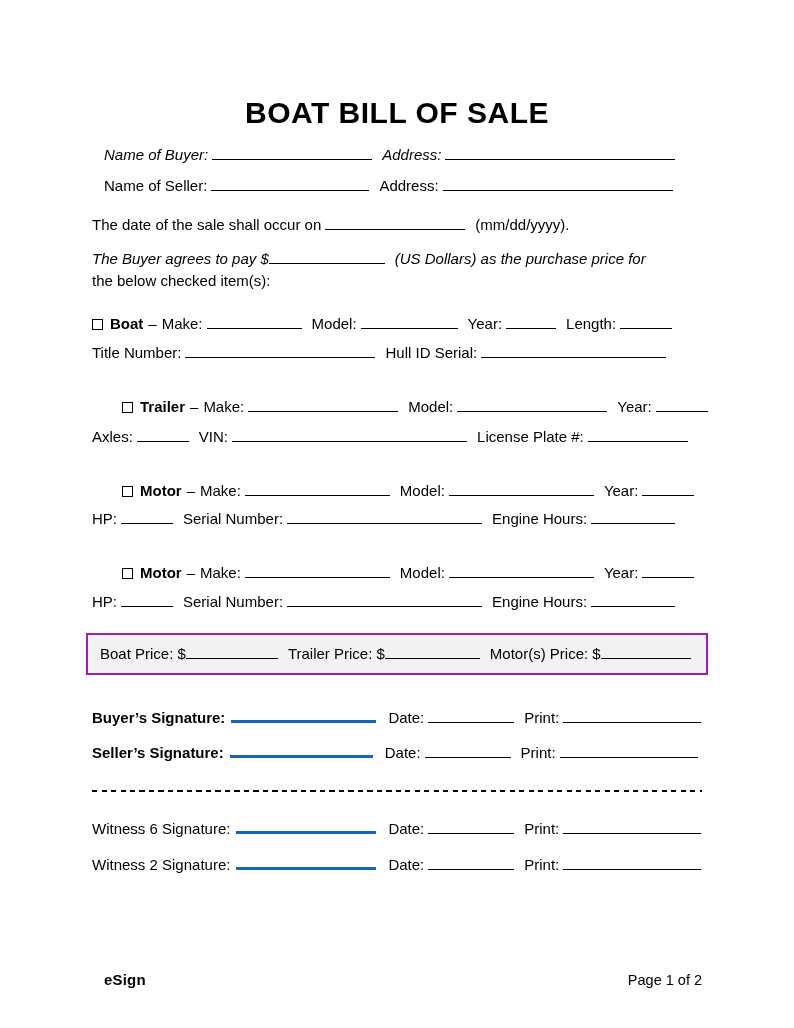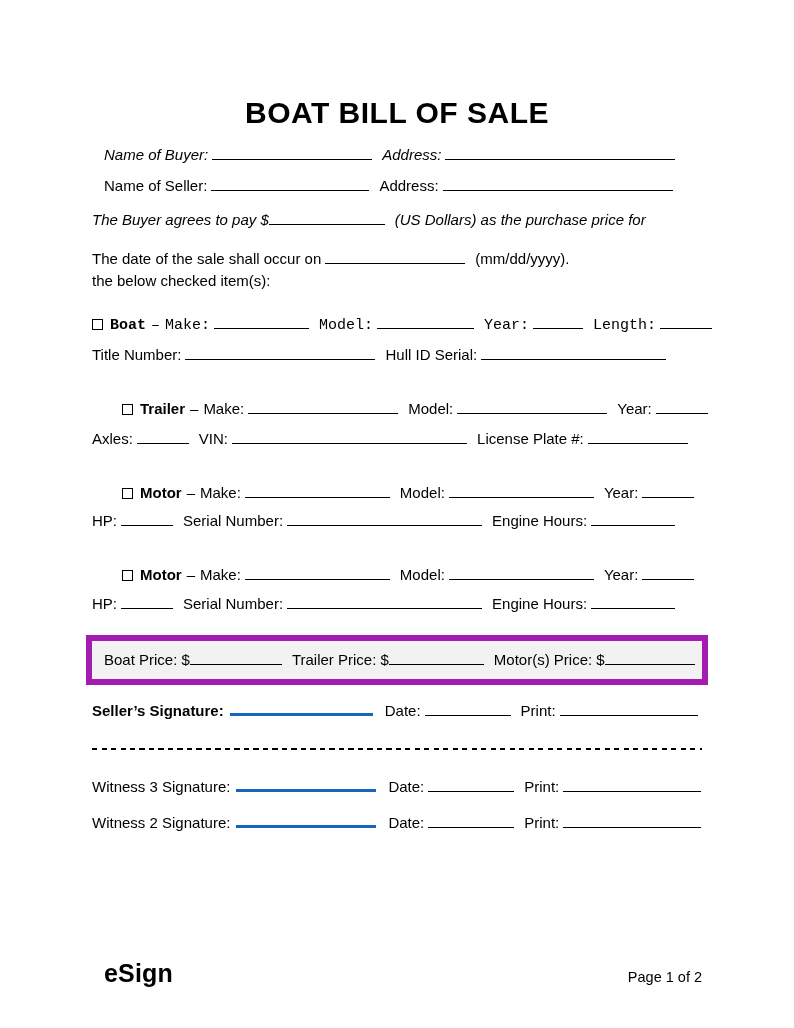--- a/index.html
+++ b/index.html
@@ -43,43 +43,43 @@
     width: 11px; height: 11px;
     border: 1.6px solid #000;
     margin-right: 7px;
     vertical-align: -1px;
     background: #fff;
   }
   .dash { margin: 0 5px; }
   b.item-name { font-weight: bold; }
   .price-box {
     margin: 22px -6px 0;
-    border: 6px solid #a21caf;
+    border: 2px solid #a21caf;
     background: var(--box-bg, #f2f2f2);
     padding: 9px 12px 10px;
   }
   .price-box .row { line-height: 18px; }
   .sep-dashed {
     margin-top: 28px;
     height: 2px;
     background: repeating-linear-gradient(90deg, #000 0 5px, transparent 5px 9.5px);
   }
   .footer {
     margin-top: auto;
     padding-bottom: 40px;
     display: flex; justify-content: space-between; align-items: baseline;
   }
-  .brand { font-weight: bold; font-size: 25px; padding-left: 12px; letter-spacing: 0.2px; text-align: right; }
+  .brand { font-weight: bold; font-size: 15px; padding-left: 12px; letter-spacing: 0.2px; text-align: right; }
   .page-num { font-size: 14.5px; }
   .mt-intro { margin-top: 36px; }
   .mt15 { margin-top: 15px; font-style: italic; }
   .mt12 { margin-top: 12px; }
   .mt20 { margin-top: 20px; }
   .mt3  { margin-top: 3px; }
-  .mt24 { margin-top: 24px; font-family: Liberation Mono, monospace; }
+  .mt24 { margin-top: 24px; }
   .mt10 { margin-top: 10px; }
   .mt35 { margin-top: 35px; padding-left: 30px; }
   .mt11 { margin-top: 11px; }
   .mt9  { margin-top: 9px; }
   .mt33 { margin-top: 33px; }
   .mt16 { margin-top: 16px; }
   .mt27 { margin-top: 27px; }
   .mt17 { margin-top: 17px; }
 </style>
 </head>
@@ -91,26 +91,26 @@
 
 
   <div class="row indent mt15">
     <span>Name of Buyer:</span><span class="blank" style="width:160px"></span><span>Address:</span><span class="blank last" style="width:230px"></span>
   </div>
 
   <div class="row indent mt12">
     <span>Name of Seller:</span><span class="blank" style="width:158px"></span><span>Address:</span><span class="blank last" style="width:230px"></span>
   </div>
 
+  <div class="row mt20">
+    <span>The date of the sale shall occur on</span><span class="blank" style="width:140px"></span><span>(mm/dd/yyyy).</span>
+  </div>
+
   <div class="row mt15">
     <span>The Buyer agrees to pay $</span><span class="blank" style="width:116px;margin-left:0"></span><span>(US Dollars) as the purchase price for</span>
-  </div>
-
-  <div class="row mt20">
-    <span>The date of the sale shall occur on</span><span class="blank" style="width:140px"></span><span>(mm/dd/yyyy).</span>
   </div>
   <div class="row mt3">the below checked item(s):</div>
 
   <div class="row mt24">
     <span class="checkbox"></span><b class="item-name">Boat</b><span class="dash">–</span><span>Make:</span><span class="blank" style="width:95px"></span><span>Model:</span><span class="blank" style="width:97px"></span><span>Year:</span><span class="blank" style="width:50px"></span><span>Length:</span><span class="blank last" style="width:52px"></span>
   </div>
   <div class="row mt10">
     <span>Title Number:</span><span class="blank" style="width:190px"></span><span>Hull ID Serial:</span><span class="blank last" style="width:185px"></span>
   </div>
 
@@ -134,29 +134,32 @@
   <div class="row mt10">
     <span>HP:</span><span class="blank" style="width:52px"></span><span>Serial Number:</span><span class="blank" style="width:195px"></span><span>Engine Hours:</span><span class="blank last" style="width:84px"></span>
   </div>
 
   <div class="price-box">
     <div class="row">
       <span>Boat Price: $</span><span class="blank" style="width:92px;margin-left:0"></span><span>Trailer Price: $</span><span class="blank" style="width:95px;margin-left:0"></span><span>Motor(s) Price: $</span><span class="blank last" style="width:90px;margin-left:0"></span>
     </div>
   </div>
 
+  <div class="row mt33">
+    <b>Buyer’s Signature:</b><span class="sig-blank" style="width:145px"></span><span>Date:</span><span class="blank" style="width:86px"></span><span>Print:</span><span class="blank last" style="width:138px"></span>
+  </div>
 
   <div class="row mt16">
     <b>Seller’s Signature:</b><span class="sig-blank" style="width:143px"></span><span>Date:</span><span class="blank" style="width:86px"></span><span>Print:</span><span class="blank last" style="width:138px"></span>
   </div>
 
   <div class="sep-dashed"></div>
 
   <div class="row mt27">
-    <span>Witness 3 Signature:</span><span class="sig-blank" style="width:140px"></span><span>Date:</span><span class="blank" style="width:86px"></span><span>Print:</span><span class="blank last" style="width:138px"></span>
+    <span>Witness 6 Signature:</span><span class="sig-blank" style="width:140px"></span><span>Date:</span><span class="blank" style="width:86px"></span><span>Print:</span><span class="blank last" style="width:138px"></span>
   </div>
 
   <div class="row mt17">
     <span>Witness 2 Signature:</span><span class="sig-blank" style="width:140px"></span><span>Date:</span><span class="blank" style="width:86px"></span><span>Print:</span><span class="blank last" style="width:138px"></span>
   </div>
 
   <div class="footer">
     <span class="brand">eSign</span>
     <span class="page-num">Page 1 of 2</span>
   </div>

